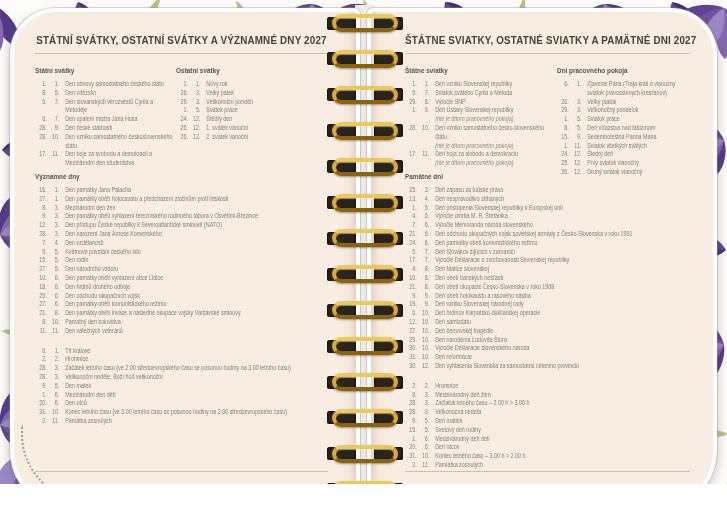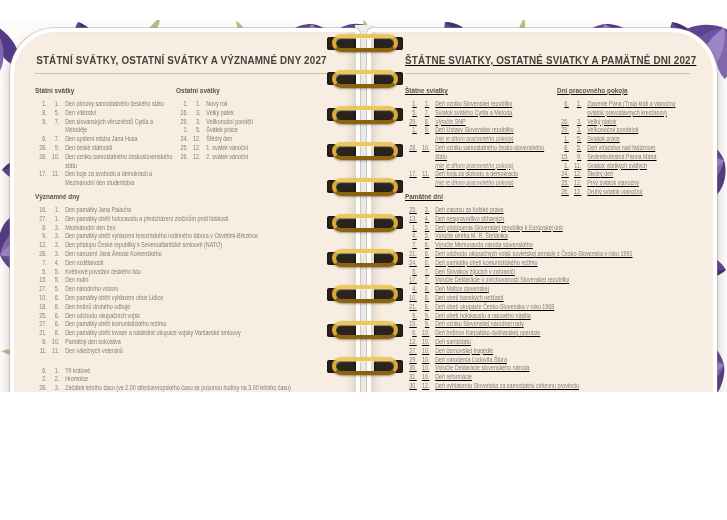--- a/index.html
+++ b/index.html
@@ -1,34 +1,34 @@
 <!DOCTYPE html>
 <html style="--page: #f8ede2; --text: #887c6e; --heading: #5e5244; --title: #48413a; --rule: #cfc0ae; --gold: #c8941f; --hole: #2b241c; --purple: #7d63ab; --leaf-green: #8ca05c;"><head>
 <meta charset="utf-8">
 <style>
   html,body{margin:0;padding:0;}
   body{width:727px;height:520px;overflow:hidden;font-family:"Liberation Sans",sans-serif;}
-  .canvas{position:relative;width:727px;height:372px;background:#fdfcfa;overflow:hidden;margin-top:20px;}
+  .canvas{position:relative;width:727px;height:484px;background:#fdfcfa;overflow:hidden;}
 
   
   .flor{position:absolute;z-index:1;pointer-events:none;}
 
   
   .gap-strip{position:absolute;left:355px;top:5px;width:20px;height:510px;background:#f0eeea;z-index:2;}
 
   
   .page{position:absolute;top:8px;width:350px;height:504px;background:var(--page,#f8ede2);
         border:4px solid #ffffff;box-sizing:border-box;z-index:3;}
   .page.left{left:10px;border-radius:46px 6px 6px 62px;
         box-shadow:0 0 0 1px rgba(150,140,130,.35),-3px 4px 9px rgba(100,80,95,.22),inset -9px 0 12px -9px rgba(110,85,55,.35);}
   .page.right{left:367px;border-radius:6px 46px 62px 6px;
         box-shadow:0 0 0 1px rgba(150,140,130,.35),3px 4px 9px rgba(100,80,95,.22),inset 9px 0 12px -9px rgba(110,85,55,.35);}
   .inner{position:absolute;left:0;right:0;top:0;padding-top:22px;}
   .page.left  .inner{padding-left:21px;padding-right:28px;}
-  .page.right .inner{padding-left:34px;padding-right:23px;text-decoration:underline;}
+  .page.right .inner{padding-left:34px;padding-right:23px;}
 
   .page-title{font-size:11.2px;font-weight:bold;color:var(--title,#48413a);text-align:center;
         letter-spacing:.2px;transform:scaleX(.88);transform-origin:0 0;width:113.6%;margin-bottom:7px;white-space:nowrap;}
   .title-rule{border-top:1px solid var(--rule,#cfc0ae);}
 
   .condense{transform:scaleX(.84);transform-origin:0 0;width:119%;}
   .cols{display:flex;height:106px;margin-top:12px;}
   .page.left  .col0{width:168px;flex:none;}
   .page.right .col0{width:181px;flex:none;}
   .col1{flex:1;min-width:0;}

